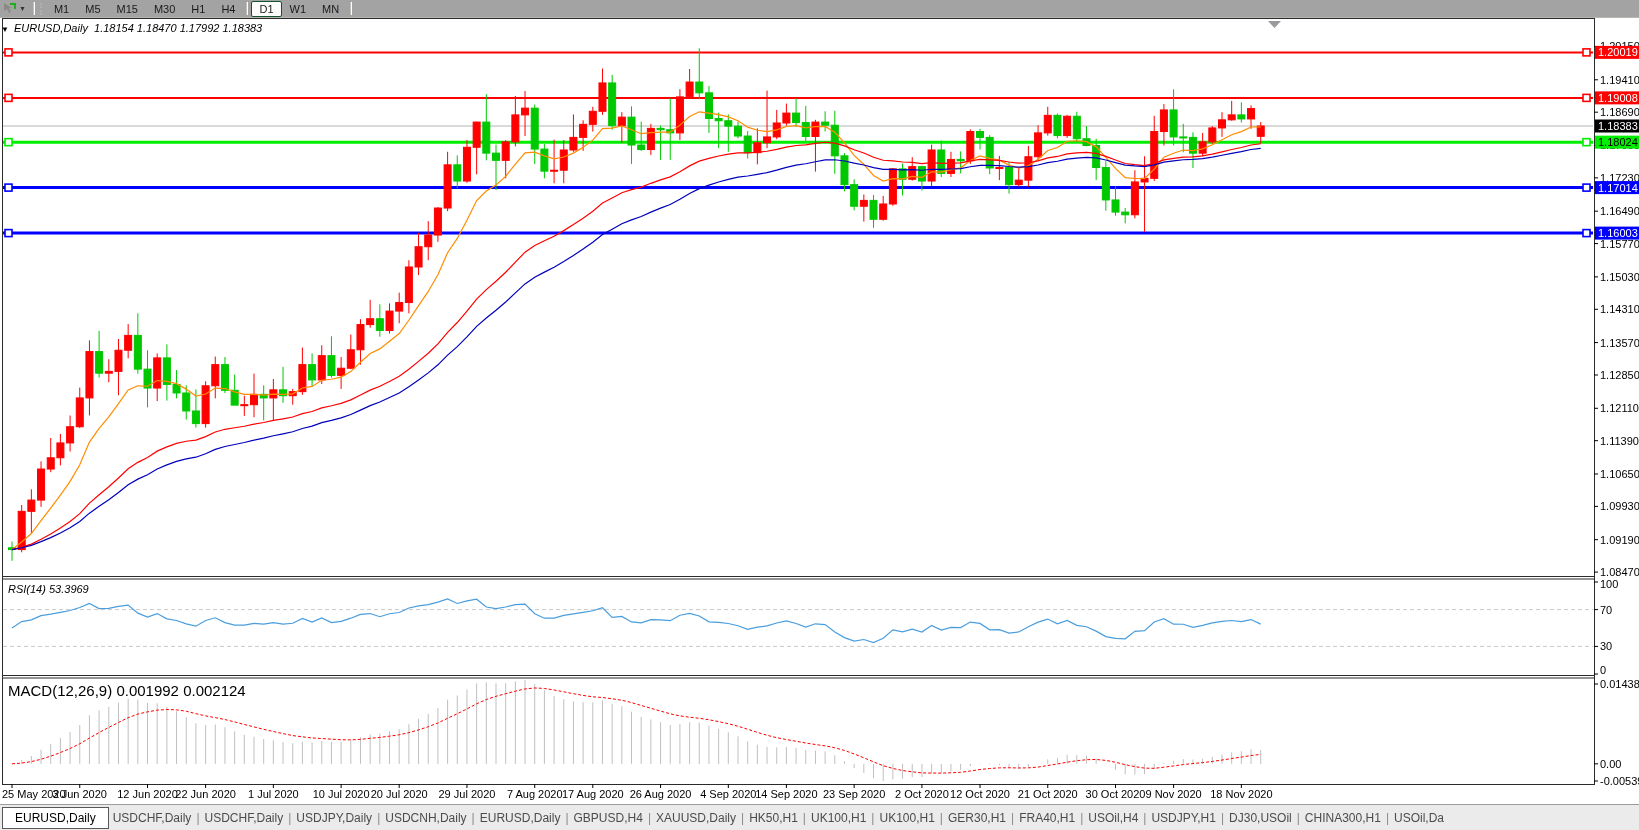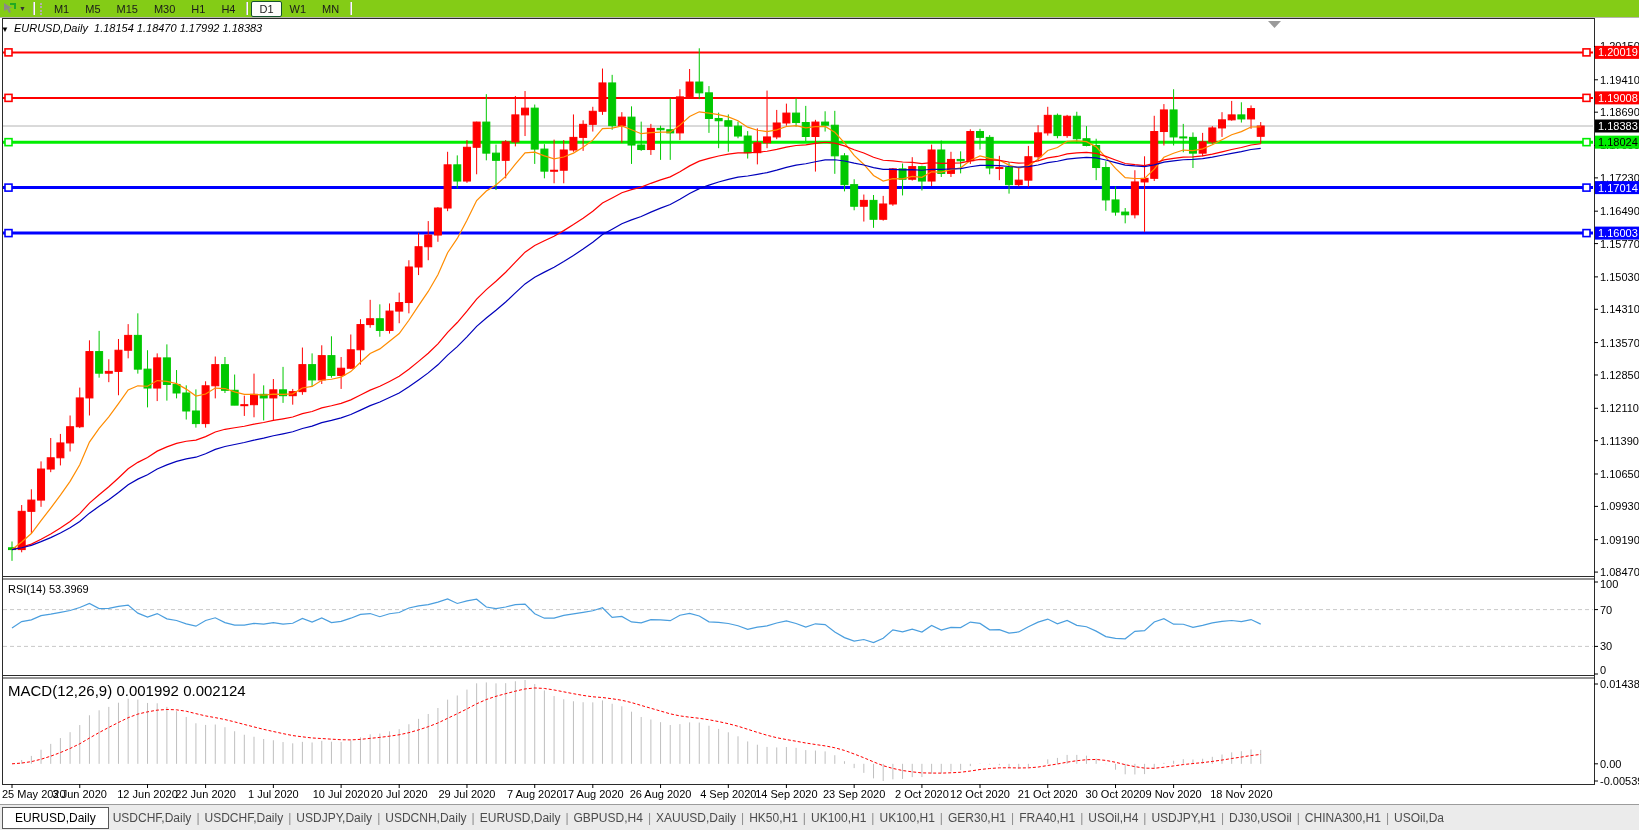--- a/index.html
+++ b/index.html
@@ -1,31 +1,31 @@
 <!DOCTYPE html>
 <html><head>
 <meta charset="utf-8">
 <style>
   html,body{margin:0;padding:0;width:1639px;height:830px;overflow:hidden;
     font-family:"Liberation Sans","DejaVu Sans",sans-serif;background:#fff;}
   
-  #toolbar{position:absolute;left:0;top:0;width:1639px;height:17px;background:#84cc16;
+  #toolbar{position:absolute;left:0;top:0;width:1639px;height:17px;background:#a3a3a3;
     border-bottom:1px solid #b8b6b0;display:flex;align-items:center;font-size:11px;color:#1a1a1a;text-align:center;}
   .tb-icon{width:18px;height:15px;display:flex;align-items:center;justify-content:center;cursor:pointer;}
   .tb-caret{font-size:7px;color:#333;padding:0 4px 0 1px;cursor:pointer;}
   .tb-sep{width:1px;height:13px;background:#c2c0ba;border-right:1px solid #fff;margin:0 3px;}
   .tb-grip{height:12px;border-left:2px dotted #b2b0aa;margin:0 4px 0 2px;}
   .tf-btn{padding:1px 7px;border:1px solid transparent;border-radius:2px;cursor:pointer;line-height:12px;}
   .tf-btn.active{background:#fdfdfb;border:1px solid #14532d;box-shadow:inset 0 0 2px #ffffff;}
   
   #chartwrap{position:absolute;left:0;top:18px;width:1639px;height:786px;background:#fff;}
   #cv{position:absolute;left:0;top:0;}
   #titlebar{position:absolute;left:1px;top:4px;font-size:11px;color:#000;white-space:pre;font-style:italic;}
   #titlebar .tri{font-size:8px;margin-right:5px;}
-  #rsi-label{position:absolute;left:8px;top:565px;font-size:11px;color:#000;}
+  #rsi-label{position:absolute;left:8px;top:565px;font-size:11px;color:#000;font-style:italic;}
   #macd-label{position:absolute;left:8px;top:664px;font-size:15px;color:#000;}
   
   #tabbar{position:absolute;left:0;top:804px;width:1639px;height:26px;background:#ebebeb;
     border-top:1px solid #9c9c9c;display:flex;align-items:center;font-size:12px;color:#4c4c4c;}
   .tab{padding:3px 4px;white-space:nowrap;cursor:pointer;}
   .tab.active{background:#fff;border:1px solid #585858;color:#000;margin-left:2px;padding:3px 12px;}
   .tabsep{color:#8a8a8a;padding:0 1px;}
 </style>
 </head>
 <body>

